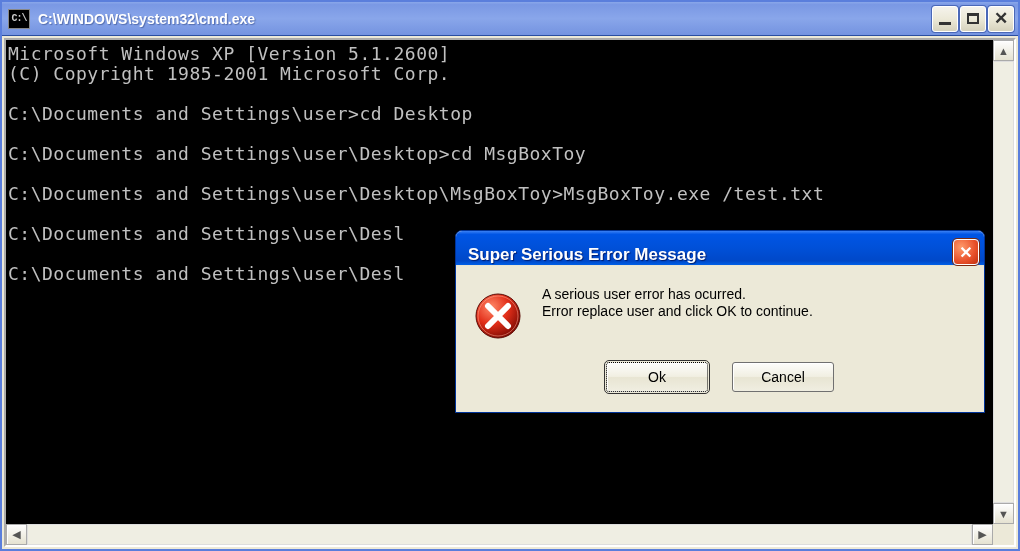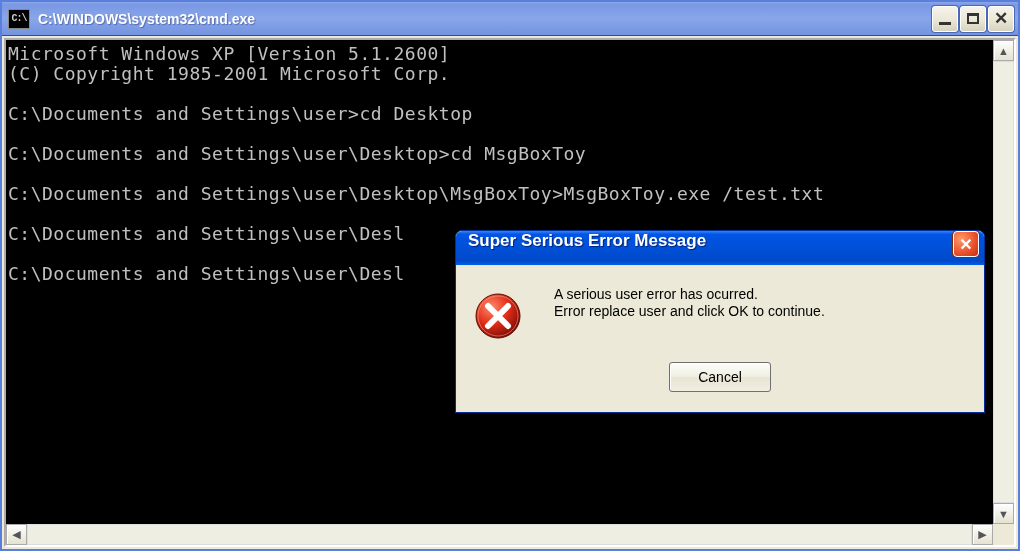--- a/index.html
+++ b/index.html
@@ -135,21 +135,21 @@
     background: #ece9d8;
     border: 1px solid #003399;
     border-radius: 7px 7px 0 0;
     box-shadow: 2px 2px 6px rgba(0,0,0,0.4);
     overflow: hidden;
   }
   .dlg-titlebar {
     height: 34px;
     background: linear-gradient(to bottom, #3a80f4 0%, #0055e5 10%, #0050d8 50%, #0048c8 88%, #0060e8 100%);
     display: flex;
-    align-items: flex-start;
+    align-items: flex-end;
     padding: 0 5px 0 12px;
     color: #fff;
   }
   .dlg-title {
     font-family: "Trebuchet MS","Tahoma",sans-serif;
     font-size: 17px;
     font-weight: bold;
     text-shadow: 1px 1px 1px rgba(0,0,50,0.6);
     flex: 1;
   }
@@ -159,21 +159,21 @@
     border: 1px solid #fff;
     border-radius: 4px;
     box-shadow: 0 0 0 1px #7a2a10;
     display:flex; align-items:center; justify-content:center;
     color:#fff; font-weight:bold; font-size:16px;
     font-family: Verdana, sans-serif;
   }
   .dlg-body {
     padding: 20px 18px 18px 18px;
     display: flex;
-    gap: 32px;
+    gap: 20px;
     border-top: 1px solid #e8e5d4;
   }
   .err-icon {
     width: 48px; height: 48px;
     flex-shrink: 0;
     margin-top: 6px;
   }
   .dlg-text {
     font-family: Tahoma, Verdana, sans-serif;
     font-size: 14px;
@@ -271,15 +271,16 @@
         <circle cx="24" cy="24" r="20" fill="none" stroke="#ffb099" stroke-width="1" opacity="0.5"></circle>
         <path d="M14 14 L34 34 M34 14 L14 34" stroke="#fff" stroke-width="6" stroke-linecap="round"></path>
       </svg>
     </div>
     <div class="dlg-text">
       <p>A serious user error has ocurred.</p>
       <p>Error replace user and click OK to continue.</p>
     </div>
   </div>
   <div class="dlg-buttons">
+    <button class="xp-btn default">Ok</button>
     <button class="xp-btn">Cancel</button>
   </div>
 </div>
 
 </body></html>

